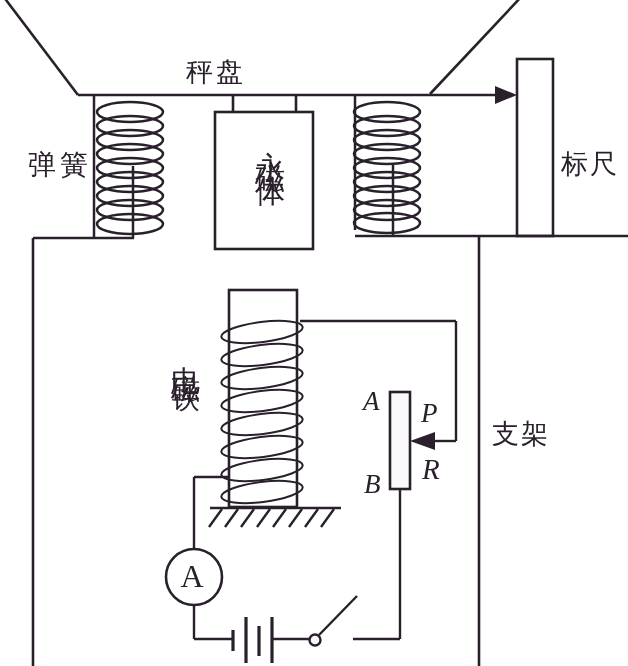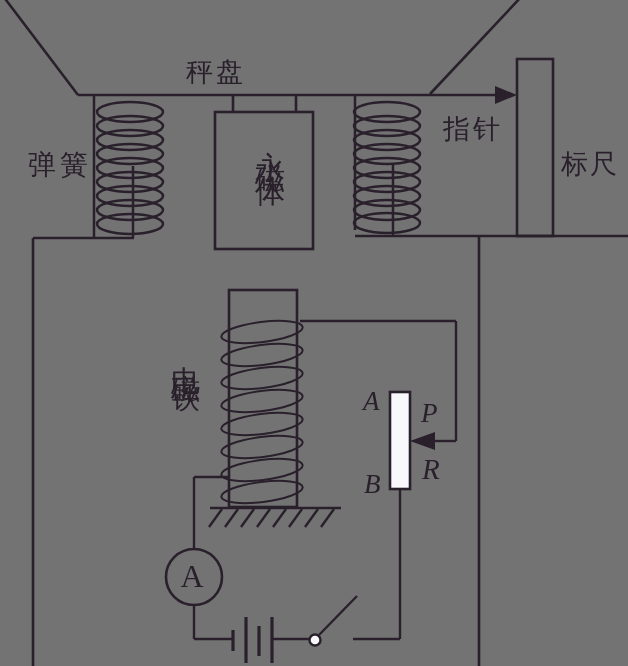--- a/index.html
+++ b/index.html
@@ -4,21 +4,21 @@
 <style>
   html,body{margin:0;padding:0;}
   body{
     font-family:"Liberation Sans", sans-serif;
     background:#e9e9ee;
   }
   #stage{
     position:relative;
     width:628px;height:666px;
     margin:0 auto;
-    background:#737373;
+    background:#ffffff;
     overflow:hidden;
     color:#29202c;
   }
   #diagram-svg{position:absolute;left:0;top:0;}
   .label{
     position:absolute;
     color:#29202c;
     font-weight:500;
     white-space:nowrap;
     user-select:none;
@@ -161,22 +161,22 @@
     </g>
 
     <g stroke-width="2.4">
       <circle cx="315" cy="640" r="5.5" fill="#f9f9fc"></circle>
       <line x1="319" y1="635" x2="357" y2="596"></line>
     </g>
   </svg>
 
   <div class="label cjk lbl-pan">秤盘</div>
   <div class="label cjk lbl-spring">弹簧</div>
-  <div class="label cjk lbl-pointer">指针</div>
   <div class="label cjk lbl-ruler">标尺</div>
   <div class="label cjk vtext lbl-magnet">永磁体</div>
   <div class="label cjk vtext lbl-emagnet">电磁铁</div>
+  <div class="label cjk lbl-bracket">支架</div>
   <div class="label serif-it lbl-term-a">A</div>
   <div class="label serif-it lbl-term-b">B</div>
   <div class="label serif-it lbl-slider-p">P</div>
   <div class="label serif-it lbl-rheo-r">R</div>
   <div class="label lbl-ammeter">A</div>
 </div>
 
 </body></html>

